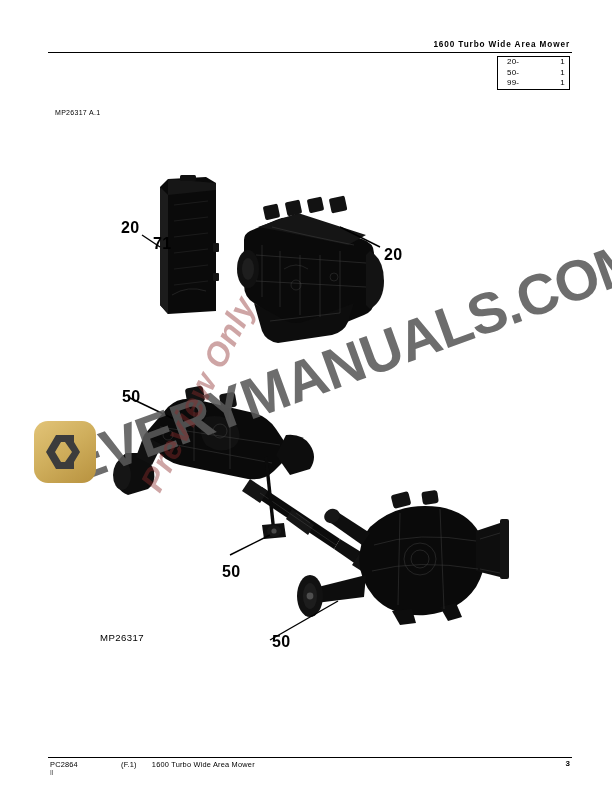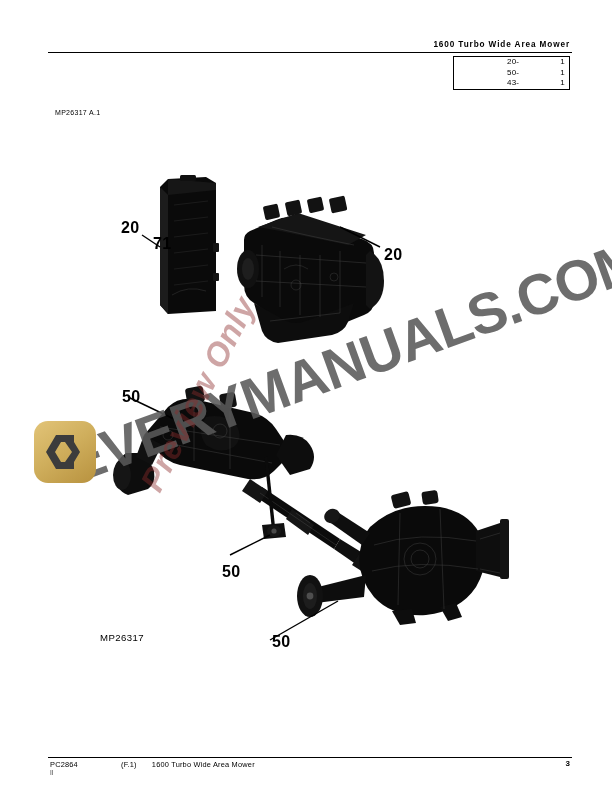--- a/index.html
+++ b/index.html
@@ -63,21 +63,20 @@
 
   
   .ref-table {
     position: absolute;
     right: 42px;
     top: 56px;
     width: 71px;
     border: 1px solid #000;
     border-collapse: collapse;
     background: #fff;
-    padding-left: 44px;
   }
   .ref-row {
     display: flex;
     justify-content: space-between;
     align-items: center;
     height: 10.6px;
     padding: 0 4px 0 9px;
     font-size: 8px;
     line-height: 10.6px;
   }
@@ -205,21 +204,21 @@
   <div class="ref-table">
     <div class="ref-row">
       <span class="rt-sec">20-</span>
       <span class="rt-pg">1</span>
     </div>
     <div class="ref-row">
       <span class="rt-sec">50-</span>
       <span class="rt-pg">1</span>
     </div>
     <div class="ref-row">
-      <span class="rt-sec">43-</span>
+      <span class="rt-sec">99-</span>
       <span class="rt-pg">1</span>
     </div>
   </div>
 
   <div class="illus">
     <svg width="524" height="585" viewBox="0 0 524 585" xmlns="http://www.w3.org/2000/svg">
 
       <g>
         <path d="M112,52 L112,170 L120,179 L168,176 L168,48 L158,42 L120,44 Z" fill="#0a0a0a"></path>
         <path d="M112,52 L120,60 L120,179 L112,170 Z" fill="#1c1c1c"></path>

